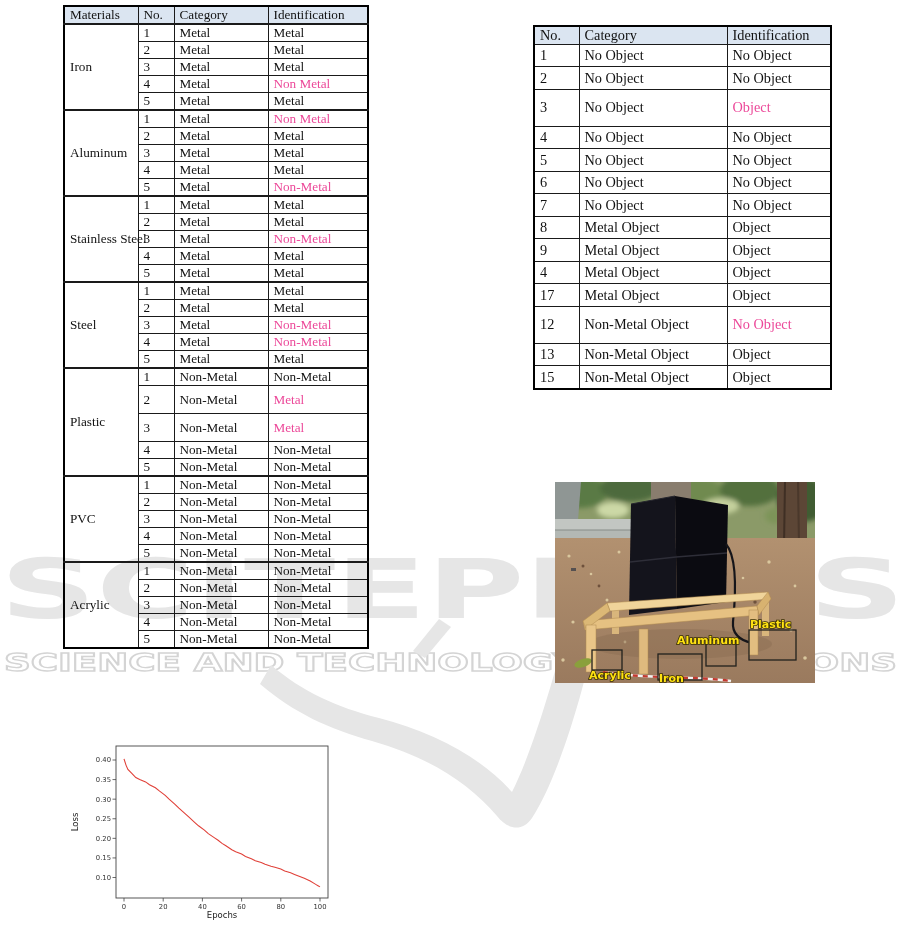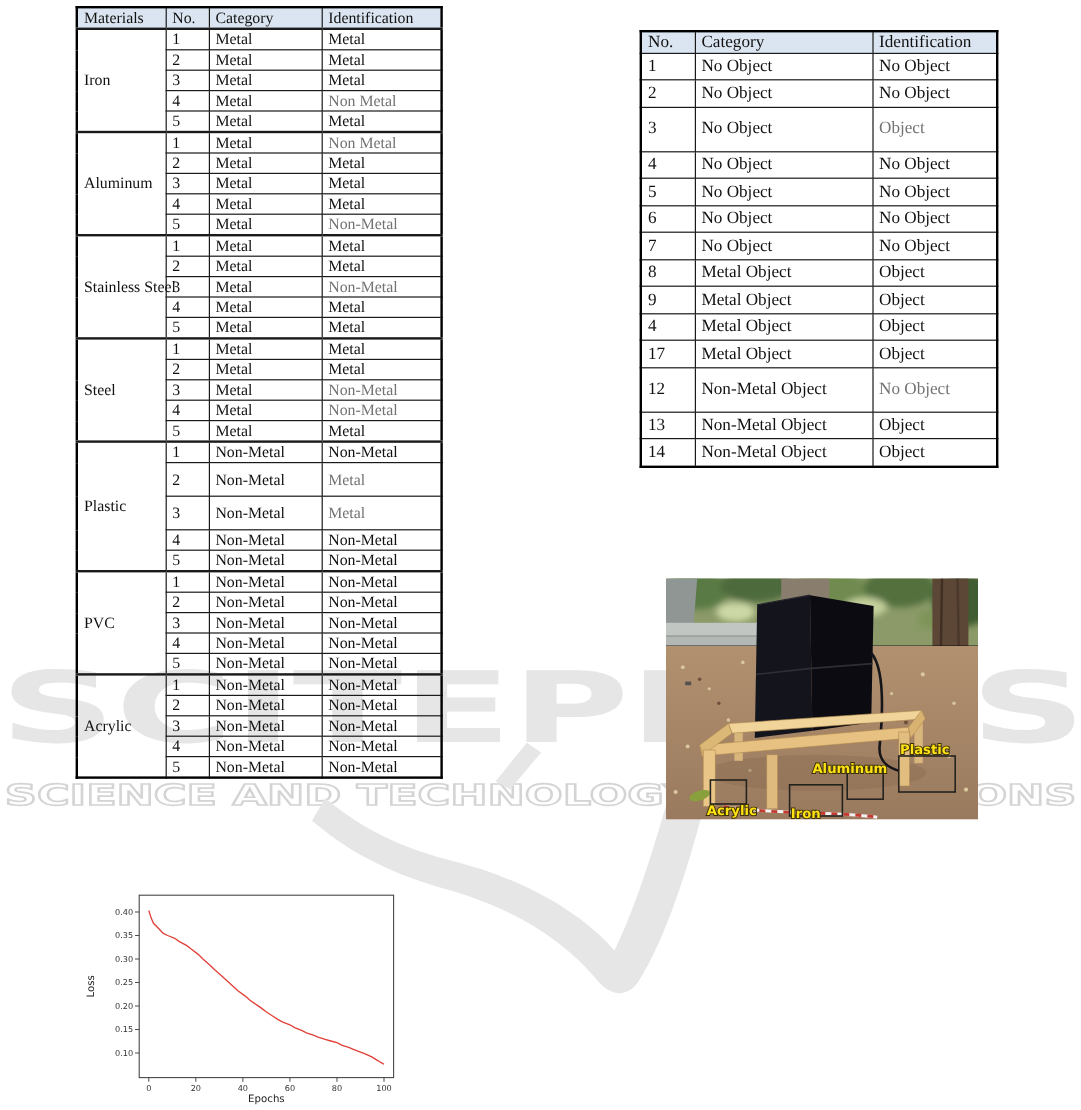--- a/index.html
+++ b/index.html
@@ -12,21 +12,21 @@
   
   .tbl{position:absolute;z-index:2;border-collapse:collapse;table-layout:fixed;
        color:#111;background:transparent;}
   .tbl td,.tbl th{border:1px solid #1a1a1a;padding:0 5px;overflow:visible;
        white-space:nowrap;font-weight:normal;text-align:left;vertical-align:middle;}
   .tbl th{background:#dbe5f1;}
   #left-table{left:63px;top:5px;width:304px;height:504px;font-size:13.2px;}
   #right-table{left:533px;top:25px;width:297px;height:365px;font-size:14.3px;}
   .cell-no{text-align:center;padding:0 2px;}
   .cell-mat{text-align:center;vertical-align:middle;white-space:normal;line-height:1.05;}
-  .blue{color:#737373;}
+  .blue{color:#ec4899;}
   .vtop{vertical-align:top;}
   .vbottom{vertical-align:bottom;padding-bottom:2px;}
   tr.group-start td{border-top-width:2px;}
   .tbl{border:2px solid #000;}
 
   
   #photo{position:absolute;left:555px;top:482px;width:260px;height:201px;z-index:3;}
 
   
   #chart{position:absolute;left:66px;top:740px;width:284px;height:183px;z-index:3;
@@ -326,21 +326,21 @@
           <td class="cell-no">12</td>
           <td class="vtop">Non-Metal Object</td>
           <td class="blue vbottom">No Object</td>
         </tr>
         <tr>
           <td class="cell-no">13</td>
           <td>Non-Metal Object</td>
           <td>Object</td>
         </tr>
         <tr>
-          <td class="cell-no">14</td>
+          <td class="cell-no">15</td>
           <td>Non-Metal Object</td>
           <td>Object</td>
         </tr>
       </tbody>
   </table>
 
   <svg id="photo" viewBox="0 0 260 201" xmlns="http://www.w3.org/2000/svg">
     <defs>
       <linearGradient id="groundGrad" x1="0" y1="0" x2="0" y2="1">
         <stop offset="0" stop-color="#b奥9170"></stop>

